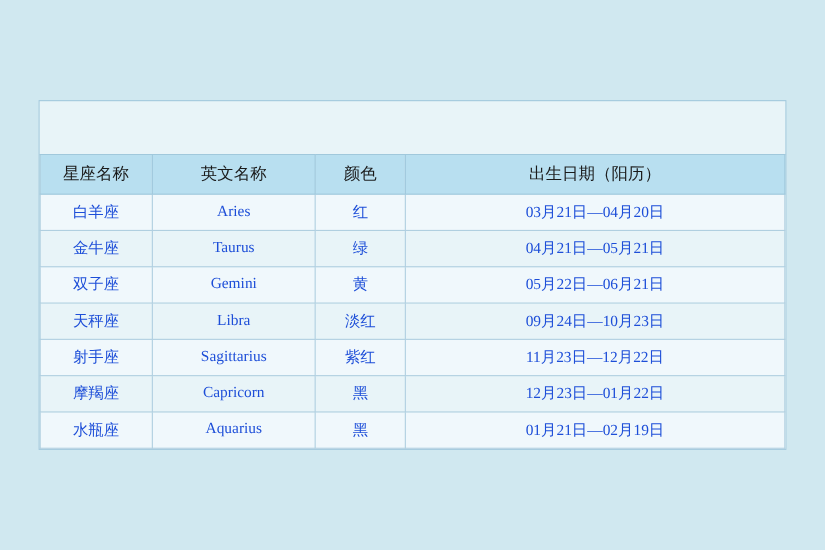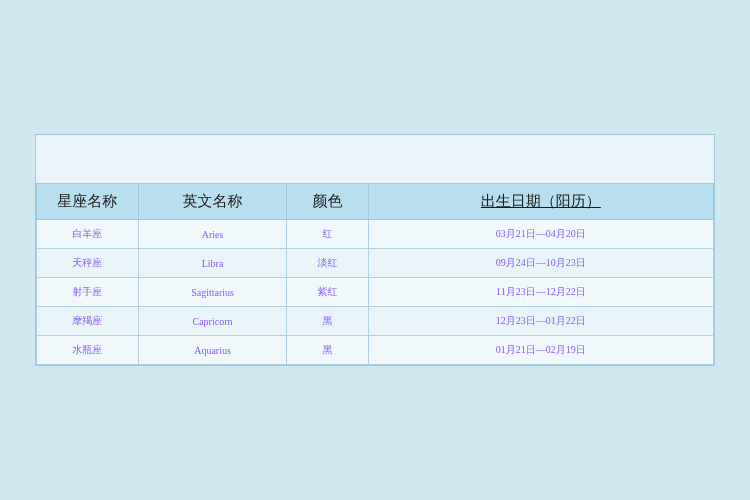--- a/index.html
+++ b/index.html
@@ -48,48 +48,60 @@
     }
 
     tbody tr:nth-child(even) {
       background-color: #e8f4f8;
     }
 
     tbody td {
       padding: 7px 10px;
       text-align: center;
       border: 1px solid #b0cfe0;
-      font-size: 10px;
-      color: #8b5cf6;
+      font-size: 14px;
+      color: #1d4ed8;
     }
 
     .col-name { width: 15%; }
     .col-en   { width: 22%; }
     .col-color{ width: 12%; }
-    .col-date { width: 51%; text-decoration: underline; }
+    .col-date { width: 51%; }
   </style>
 </head>
 <body>
 
 <div class="table-container">
   <table>
     <thead>
       <tr>
         <th class="col-name">星座名称</th>
         <th class="col-en">英文名称</th>
         <th class="col-color">颜色</th>
         <th class="col-date">出生日期（阳历）</th>
       </tr>
     </thead>
     <tbody id="table-body">
     <tr>
           <td>白羊座</td>
           <td>Aries</td>
           <td>红</td>
           <td>03月21日—04月20日</td>
+        </tr>
+        <tr>
+          <td>金牛座</td>
+          <td>Taurus</td>
+          <td>绿</td>
+          <td>04月21日—05月21日</td>
+        </tr>
+        <tr>
+          <td>双子座</td>
+          <td>Gemini</td>
+          <td>黄</td>
+          <td>05月22日—06月21日</td>
         </tr>
         <tr>
           <td>天秤座</td>
           <td>Libra</td>
           <td>淡红</td>
           <td>09月24日—10月23日</td>
         </tr>
         <tr>
           <td>射手座</td>
           <td>Sagittarius</td>

